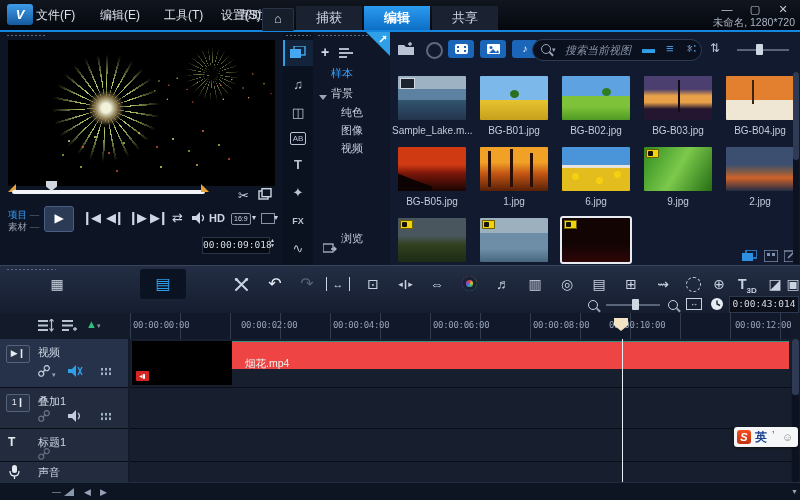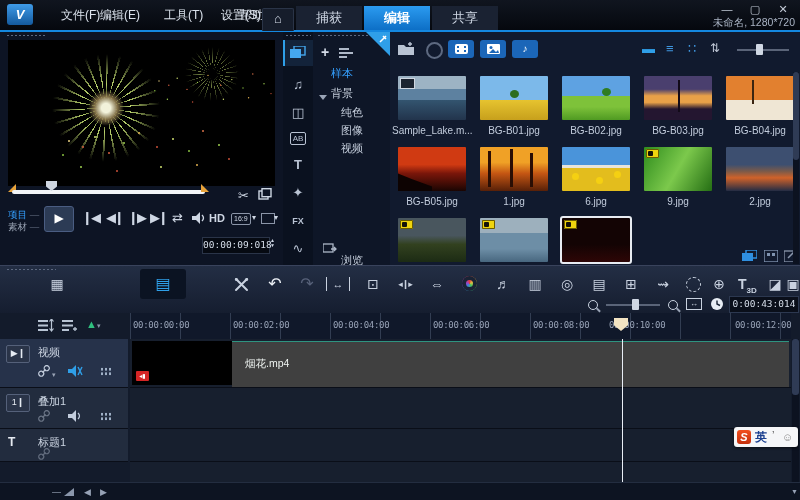--- a/index.html
+++ b/index.html
@@ -129,42 +129,42 @@
   .trk-ct{left:130px;width:661px;background:#171f2e;border-bottom:1px solid #0a0e18;}
   .trk-label{left:38px;top:6px;font-size:11px;color:#ccd5e2;}
   .trk-iconbox{left:6px;top:6px;width:22px;height:16px;border:1px solid #55617a;border-radius:2px;
     text-align:center;color:#e6ebf2;font-size:9px;line-height:15px;background:#2a3448;}
   .dots3{width:11px;height:9px;background-image:radial-gradient(#9fb0c6 1px,transparent 1.2px);
     background-size:4px 4.5px;}
   .lnk{width:12px;height:12px;}
   #clip-black{left:2px;top:2px;width:100px;height:44px;background:#000;}
   .badge-r{position:absolute;left:4px;bottom:4px;width:13px;height:10px;background:#d42525;
     border-radius:1px;color:#fff;font-size:6px;text-align:center;line-height:10px;}
-  #clip-teal{left:102px;top:2px;width:557px;height:46px;background:#404040;
+  #clip-teal{left:102px;top:2px;width:557px;height:28px;background:#ef4444;
     box-shadow:inset 0 1px 0 #2e9480;color:#eef3f0;font-size:10.5px;line-height:44px;}
   #btm-strip{left:0;top:169px;width:800px;height:18px;background:#0d1422;
     border-top:1px solid #232d40;color:#97a2b6;font-size:9px;line-height:18px;}
   .vsb{background:#0c1220;}
   .vsb-thumb{background:#2f3b55;border-radius:3px;}
   
   #ime{left:734px;top:427px;width:64px;height:20px;background:#f5f6f8;border-radius:3px;
     box-shadow:0 1px 3px rgba(0,0,0,.6);}
   #ime .s{position:absolute;left:3px;top:3px;width:14px;height:14px;border-radius:3px;
     background:linear-gradient(#f24f1e,#c4300d);color:#fff;font-weight:bold;font-style:italic;
     font-size:11px;text-align:center;line-height:14px;}
   svg{display:block;}
 </style>
 </head>
 <body>
 
 <div id="app">
 
   <div id="titlebar" class="abs">
     <div class="abs logo">V</div>
-    <span class="abs menu-item" style="left:61px">文件(F)</span>
+    <span class="abs menu-item" style="left:36px">文件(F)</span>
     <span class="abs menu-item" style="left:100px">编辑(E)</span>
     <span class="abs menu-item" style="left:164px">工具(T)</span>
     <span class="abs menu-item" style="left:221px">设置(S)</span>
     <span class="abs menu-item" style="left:238px;left:240px;opacity:.9">帮助</span>
     <div class="abs home-btn">⌂</div>
     <div class="abs mode-tab" style="left:296px">捕获</div>
     <div class="abs mode-tab active" style="left:364px">编辑</div>
     <div class="abs mode-tab" style="left:432px">共享</div>
     <span class="abs winctl" style="right:62px">—</span>
     <span class="abs winctl" style="right:34px">▢</span>
@@ -254,21 +254,21 @@
     <div class="abs tree-item" style="left:18px;top:54px">背景</div>
     <div class="abs tree-item" style="left:28px;top:73px">纯色</div>
     <div class="abs tree-item" style="left:28px;top:91px">图像</div>
     <div class="abs tree-item" style="left:28px;top:109px">视频</div>
     <span class="abs" style="left:10px;top:211px">
       <svg width="14" height="11">
           <rect x="0" y="1" width="10" height="8" fill="none" stroke="#aeb8c8" stroke-width="1.3"></rect>
           <path d="M8 6 L13 6 M11 4 L13 6 L11 8" stroke="#aeb8c8" stroke-width="1.3" fill="none"></path>
         </svg>
     </span>
-    <div class="abs tree-item" style="left:28px;top:221px">浏览</div>
+    <div class="abs tree-item" style="left:28px;top:199px">浏览</div>
   </div>
 
   <div id="library" class="abs">
 
     <span class="abs" style="left:8px;top:10px">
       <svg width="18" height="14">
           <path d="M0 3 L6 3 L8 5 L16 5 L16 13 L0 13 Z" fill="#b9c3d3"></path>
           <path d="M12 0 L12 4 M10 2 L14 2" stroke="#b9c3d3" stroke-width="1.4"></path>
         </svg>
     </span>
@@ -283,20 +283,26 @@
         </svg>
     </div>
     <div class="abs lib-btn" style="left:90px">
       <svg width="13" height="10" style="margin:4px auto">
           <rect x="0" y="0" width="13" height="10" rx="1" fill="#fff"></rect>
           <circle cx="4" cy="3.5" r="1.5" fill="#1b66b8"></circle>
           <path d="M2 9 L6 5 L9 8 L11 6 L12 9 Z" fill="#1b66b8"></path>
         </svg>
     </div>
     <div class="abs lib-btn" style="left:122px">♪</div>
+    <div id="search" class="abs">
+      <span class="abs mag"></span>
+      <span class="abs" style="left:19px;top:6px;font-size:7px;color:#9aa4b6">▾</span>
+      <input placeholder="搜索当前视图" style="">
+      <span class="abs" style="right:8px;top:2px;color:#8a94a8;font-size:11px">×</span>
+    </div>
     <span class="abs view-btn" style="left:252px;color:#2f9fe8">▬</span>
     <span class="abs view-btn" style="left:276px">≡</span>
     <span class="abs view-btn" style="left:298px">∷</span>
     <span class="abs" style="left:320px;top:9px;color:#c2cad8;font-size:12px">⇅</span>
     <div class="abs zslider" style="left:347px;top:17px;width:52px"></div>
     <div class="abs zthumb" style="left:366px;top:12px"></div>
 
     <div class="abs" style="left:8px;top:44px">
         <div class="thumb th-lake">
           <span class="badge-v"></span>
@@ -461,21 +467,21 @@
           <rect x="0" y="1" width="11" height="2" fill="#b8c4d4"></rect>
           <rect x="0" y="5.5" width="11" height="2" fill="#b8c4d4"></rect>
           <rect x="0" y="10" width="7" height="2" fill="#b8c4d4"></rect>
           <path d="M13 8 L13 12 M11 10 L15 10" stroke="#b8c4d4" stroke-width="1.3"></path>
         </svg>
     </span>
     <span class="abs" style="left:86px;top:5px;color:#2fc07f;font-size:11px">▲<span style="color:#8a96ab;font-size:7px">▾</span></span>
 
     <div id="ruler" class="abs">
       <span class="abs tc ruler-lab" style="left:3px">00:00:00:00</span>
-      <span class="abs tc ruler-lab" style="left:103px">00:00:02:00</span>
+      <span class="abs tc ruler-lab" style="left:111px">00:00:02:00</span>
       <span class="abs tc ruler-lab" style="left:203px">00:00:04:00</span>
       <span class="abs tc ruler-lab" style="left:303px">00:00:06:00</span>
       <span class="abs tc ruler-lab" style="left:403px">00:00:08:00</span>
       <span class="abs tc ruler-lab" style="left:479px">00:00:10:00</span>
       <span class="abs tc ruler-lab" style="left:605px">00:00:12:00</span>
     </div>
     <div id="marker" class="abs"></div>
     <div id="playhead" class="abs"></div>
 
     <div class="abs trk-hd" style="top:26px;height:48px;background:#26324a">
@@ -532,20 +538,29 @@
       <span class="abs" style="left:38px;top:19px;opacity:.4">
         <svg class="lnk" viewBox="0 0 12 12">
             <path d="M4.5 7.5 L7.5 4.5" stroke="#c2ccdc" stroke-width="1.3"></path>
             <rect x="0.7" y="6.2" width="5" height="5" rx="2.5" transform="rotate(-45 3.2 8.7)" fill="none" stroke="#c2ccdc" stroke-width="1.2"></rect>
             <rect x="6.2" y="0.7" width="5" height="5" rx="2.5" transform="rotate(-45 8.7 3.2)" fill="none" stroke="#c2ccdc" stroke-width="1.2"></rect>
           </svg>
       </span>
     </div>
     <div class="abs trk-ct" style="top:116px;height:32px"></div>
 
+    <div class="abs trk-hd" style="top:149px;height:20px">
+      <span class="abs" style="left:8px;top:3px">
+        <svg width="13" height="14">
+            <rect x="4" y="0" width="5" height="8" rx="2.5" fill="#e6ebf2"></rect>
+            <path d="M2 6 Q2 11 6.5 11 Q11 11 11 6 M6.5 11 L6.5 14" stroke="#e6ebf2" stroke-width="1.3" fill="none"></path>
+          </svg>
+      </span>
+      <span class="abs trk-label" style="top:3px">声音</span>
+    </div>
     <div class="abs trk-ct" style="top:149px;height:20px"></div>
 
     <div class="abs vsb" style="left:792px;top:26px;width:7px;height:143px">
       <div class="vsb-thumb" style="width:7px;height:56px"></div>
     </div>
 
     <div id="btm-strip" class="abs">
       <span class="abs" style="left:52px">—</span>
       <span class="abs" style="left:64px;top:5px;width:0;height:0;border-left:10px solid transparent;border-bottom:8px solid #8a96ab"></span>
       <span class="abs" style="left:84px">◀</span>

